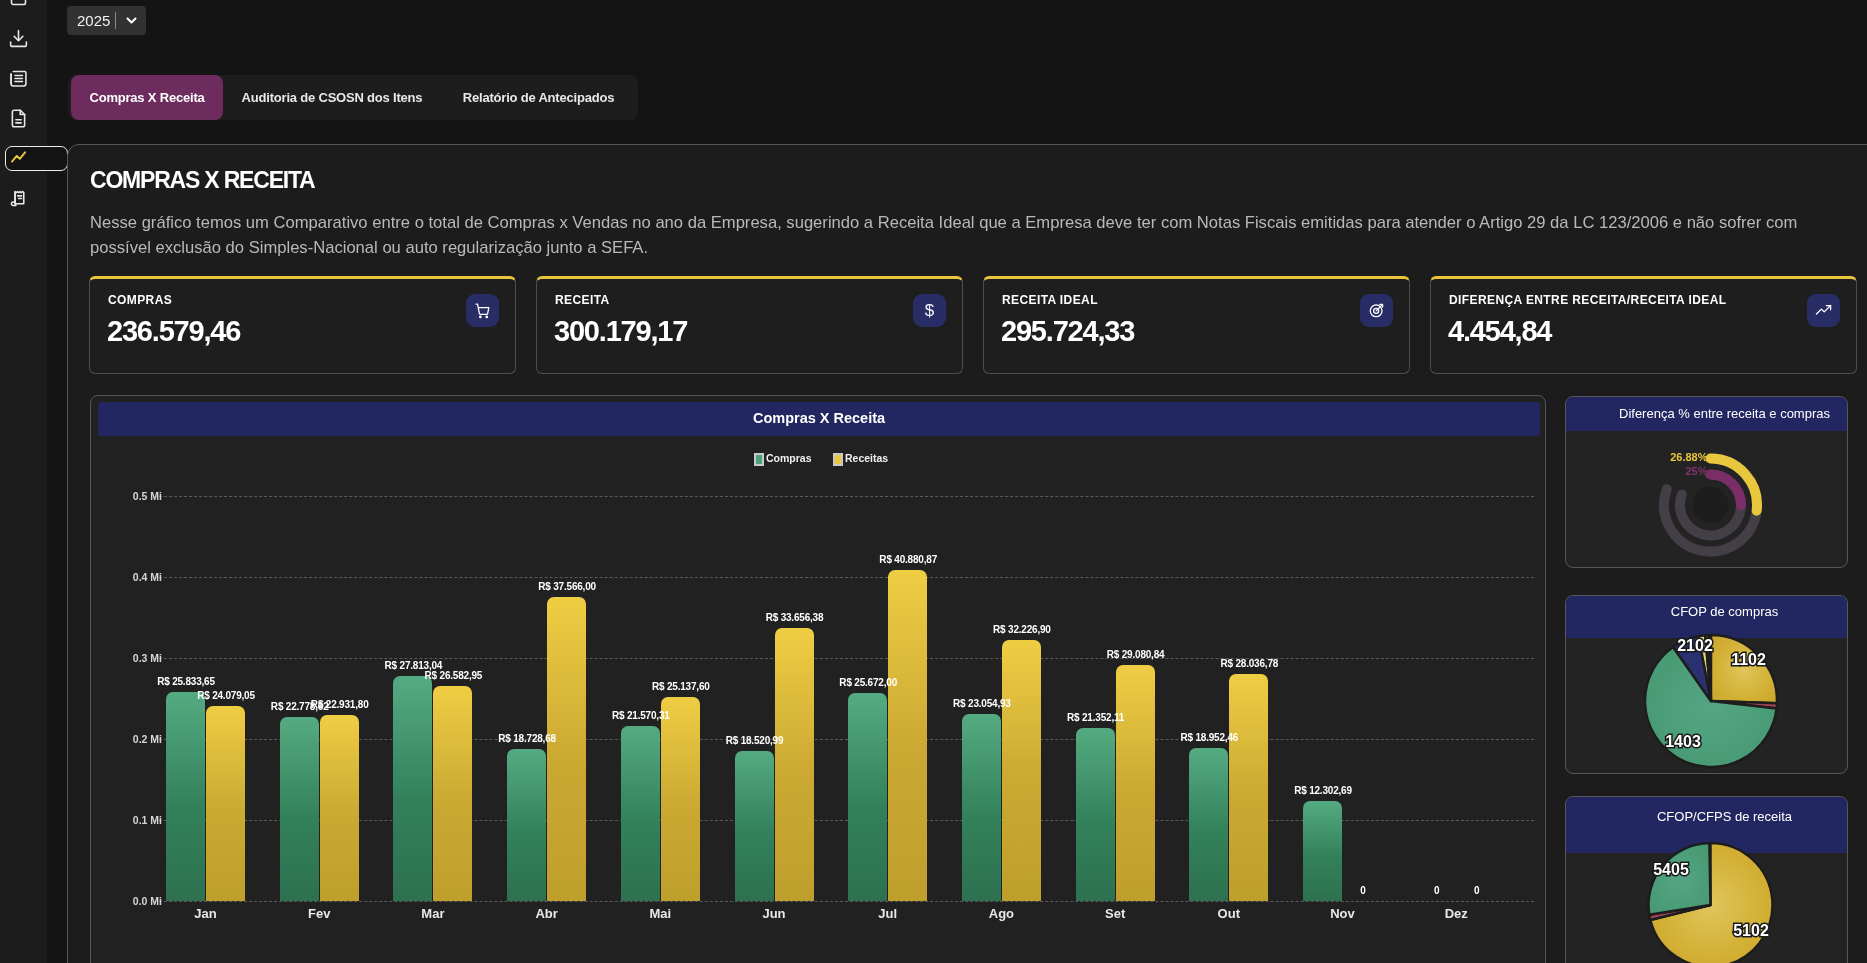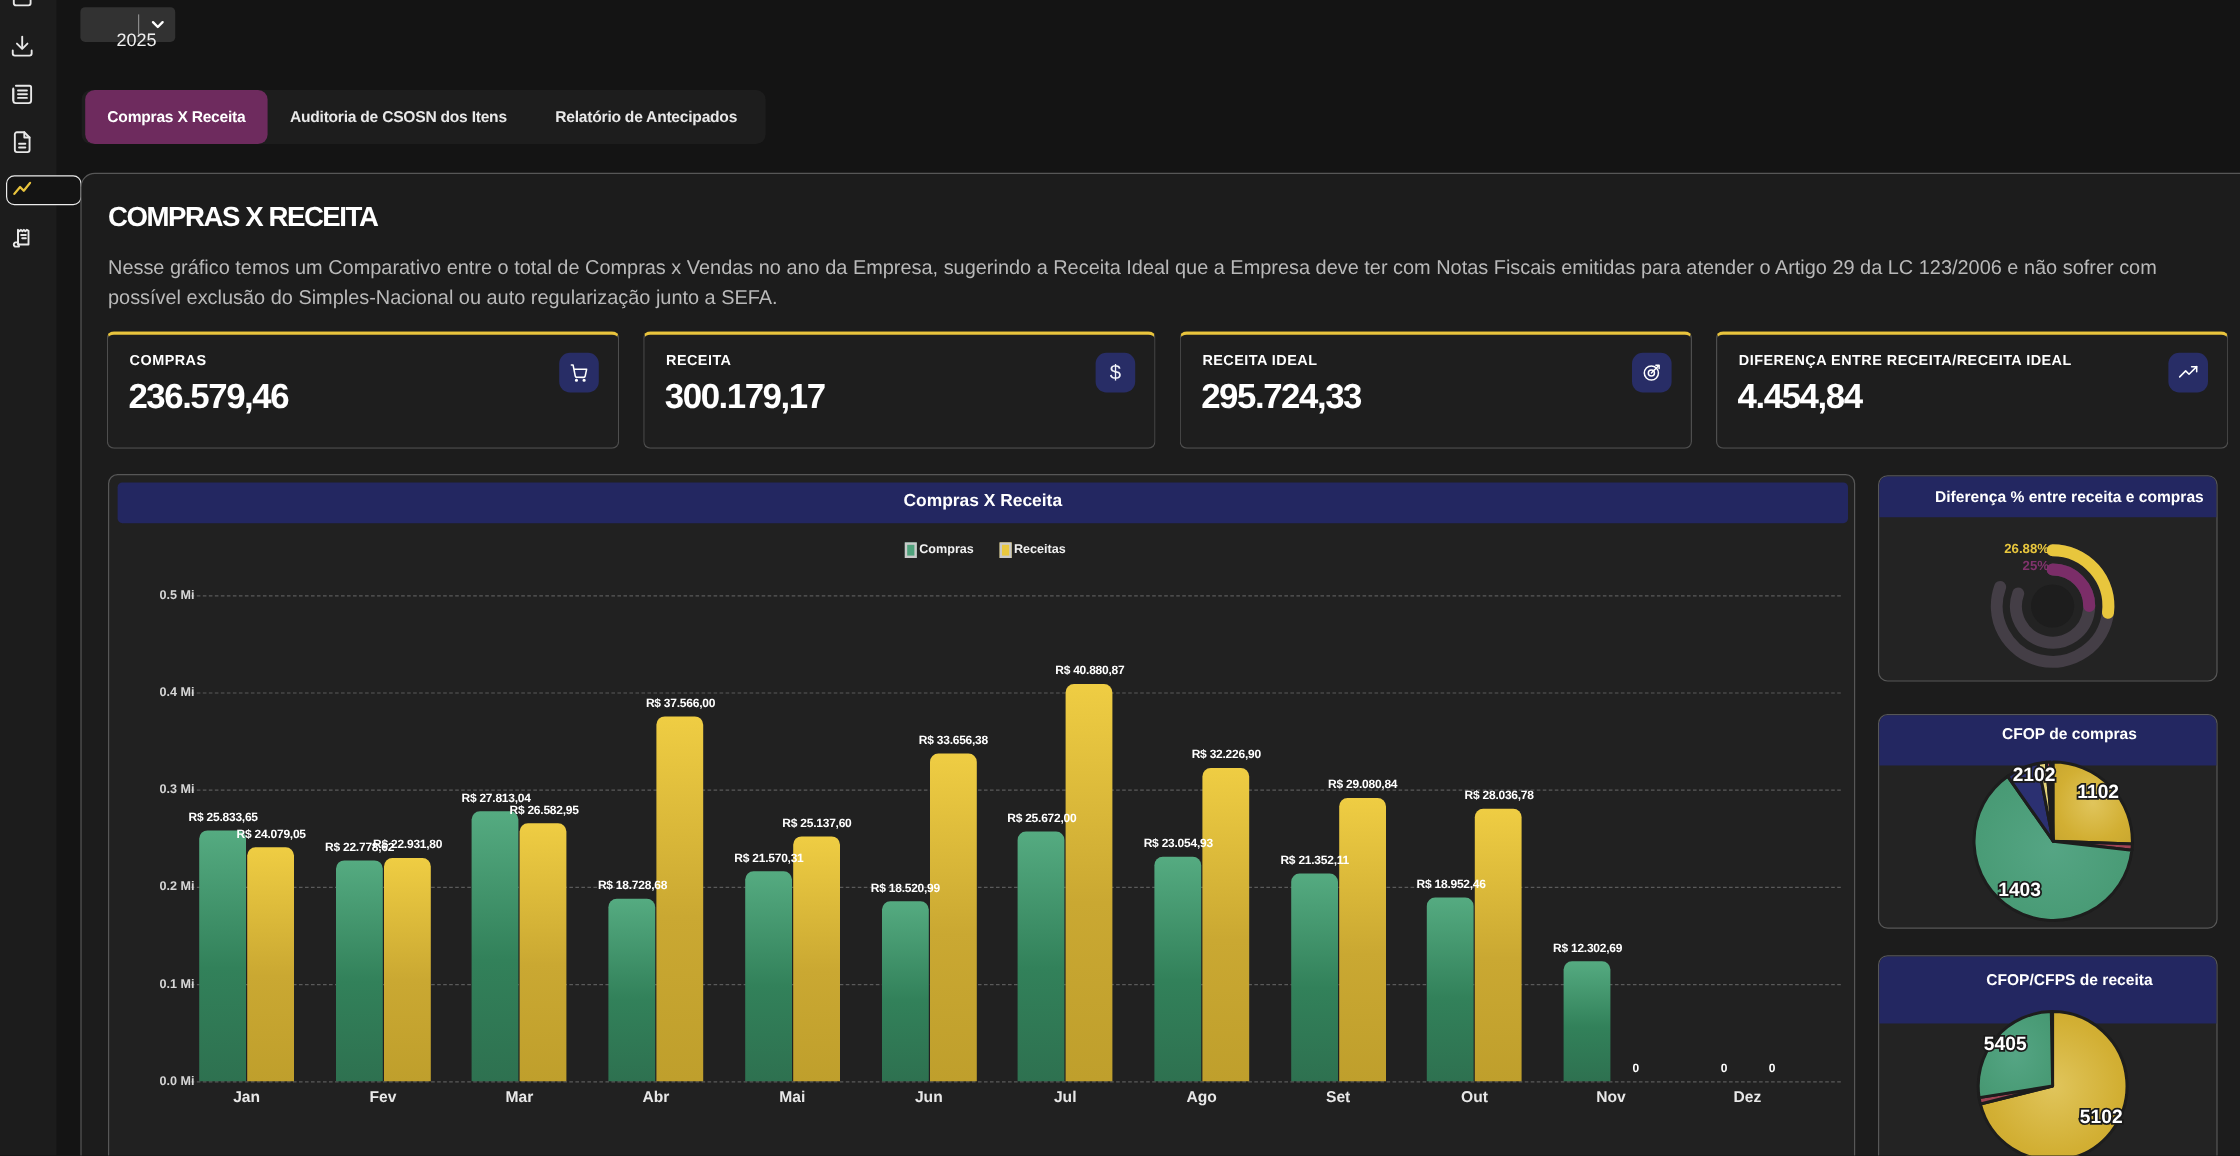--- a/index.html
+++ b/index.html
@@ -7,21 +7,21 @@
 .abs { position:absolute; }
 #stage { position:relative; width:1867px; height:963px; overflow:hidden; }
 
 
 #sidebar { position:absolute; left:0; top:0; width:47px; height:963px; background:#1c1c1c; }
 .sicon { position:absolute; left:8px; width:21px; height:21px; }
 #activebox { position:absolute; left:5px; top:146px; width:63px; height:25px; border:1.5px solid #ececec; border-radius:7px; background:#141414; }
 
 
 #sel2025 { position:absolute; left:67px; top:6px; width:79px; height:29px; background:#323232; border-radius:4px; color:#f0f0f0; }
-#sel2025 .txt { position:absolute; left:10px; top:19px; font-size:15px;margin-left:20px; }
+#sel2025 .txt { position:absolute; left:10px; top:6px; font-size:15px; }
 #sel2025 .sep { position:absolute; left:48px; top:6px; width:1px; height:17px; background:#8a8a8a; }
 
 
 #tabrow { position:absolute; left:68px; top:75px; width:570px; height:45px; background:#1d1d1d; border-radius:8px; }
 .tab { position:absolute; top:0; height:45px; line-height:45px; font-size:13px; font-weight:bold; letter-spacing:-0.2px; color:#e8e8e8; text-align:center; }
 #tab1 { left:3px; width:152px; background:#6e2b5e; border-radius:8px; color:#fff; }
 #tab2 { left:154px; width:220px; }
 #tab3 { left:368px; width:205px; }
 
 
@@ -44,21 +44,21 @@
 .grid { position:absolute; left:63px; width:1380px; border-top:1.5px dashed #5a5a5a; }
 .ylab { position:absolute; left:12px; width:59px; text-align:right; font-size:10.5px; font-weight:bold; color:#d6d6d6; }
 .bar { position:absolute; width:39px; border-radius:7px 7px 0 0; }
 .bg { background:linear-gradient(180deg,#55ab81 0%,#32815a 55%,#2e7150 100%); }
 .by { background:linear-gradient(180deg,#efcd43 0%,#caa832 55%,#bf9f2c 100%); }
 .vlab { position:absolute; transform:translateX(-50%); font-size:10px; letter-spacing:-0.2px; font-weight:bold; color:#fff; white-space:nowrap; }
 .mlab { position:absolute; top:510px; transform:translateX(-50%); font-size:13px; font-weight:bold; color:#e8e8e8; }
 
 
 .rcard { position:absolute; left:1565px; width:283px; background:#232323; border:1px solid #575757; border-radius:8px; }
-.rhead { position:absolute; left:0; top:0; width:100%; background:#232761; border-radius:7px 7px 0 0; color:#fff; font-size:13px; font-weight:bold; text-align:center;padding-left:36px; }
+.rhead { position:absolute; left:0; top:0; width:100%; background:#232761; border-radius:7px 7px 0 0; color:#fff; font-size:13px; font-weight:normal; text-align:center;padding-left:36px; }
 </style>
 </head>
 <body>
 <div id="stage">
 
   <div id="sidebar">
     <svg class="sicon" style="top:-13px" viewBox="0 0 24 24" fill="none" stroke="#e8e8e8" stroke-width="1.8">
         <rect x="4" y="4" width="16" height="16" rx="2"></rect>
         <path d="M12 4v16" stroke-width="0"></path>
       </svg>

